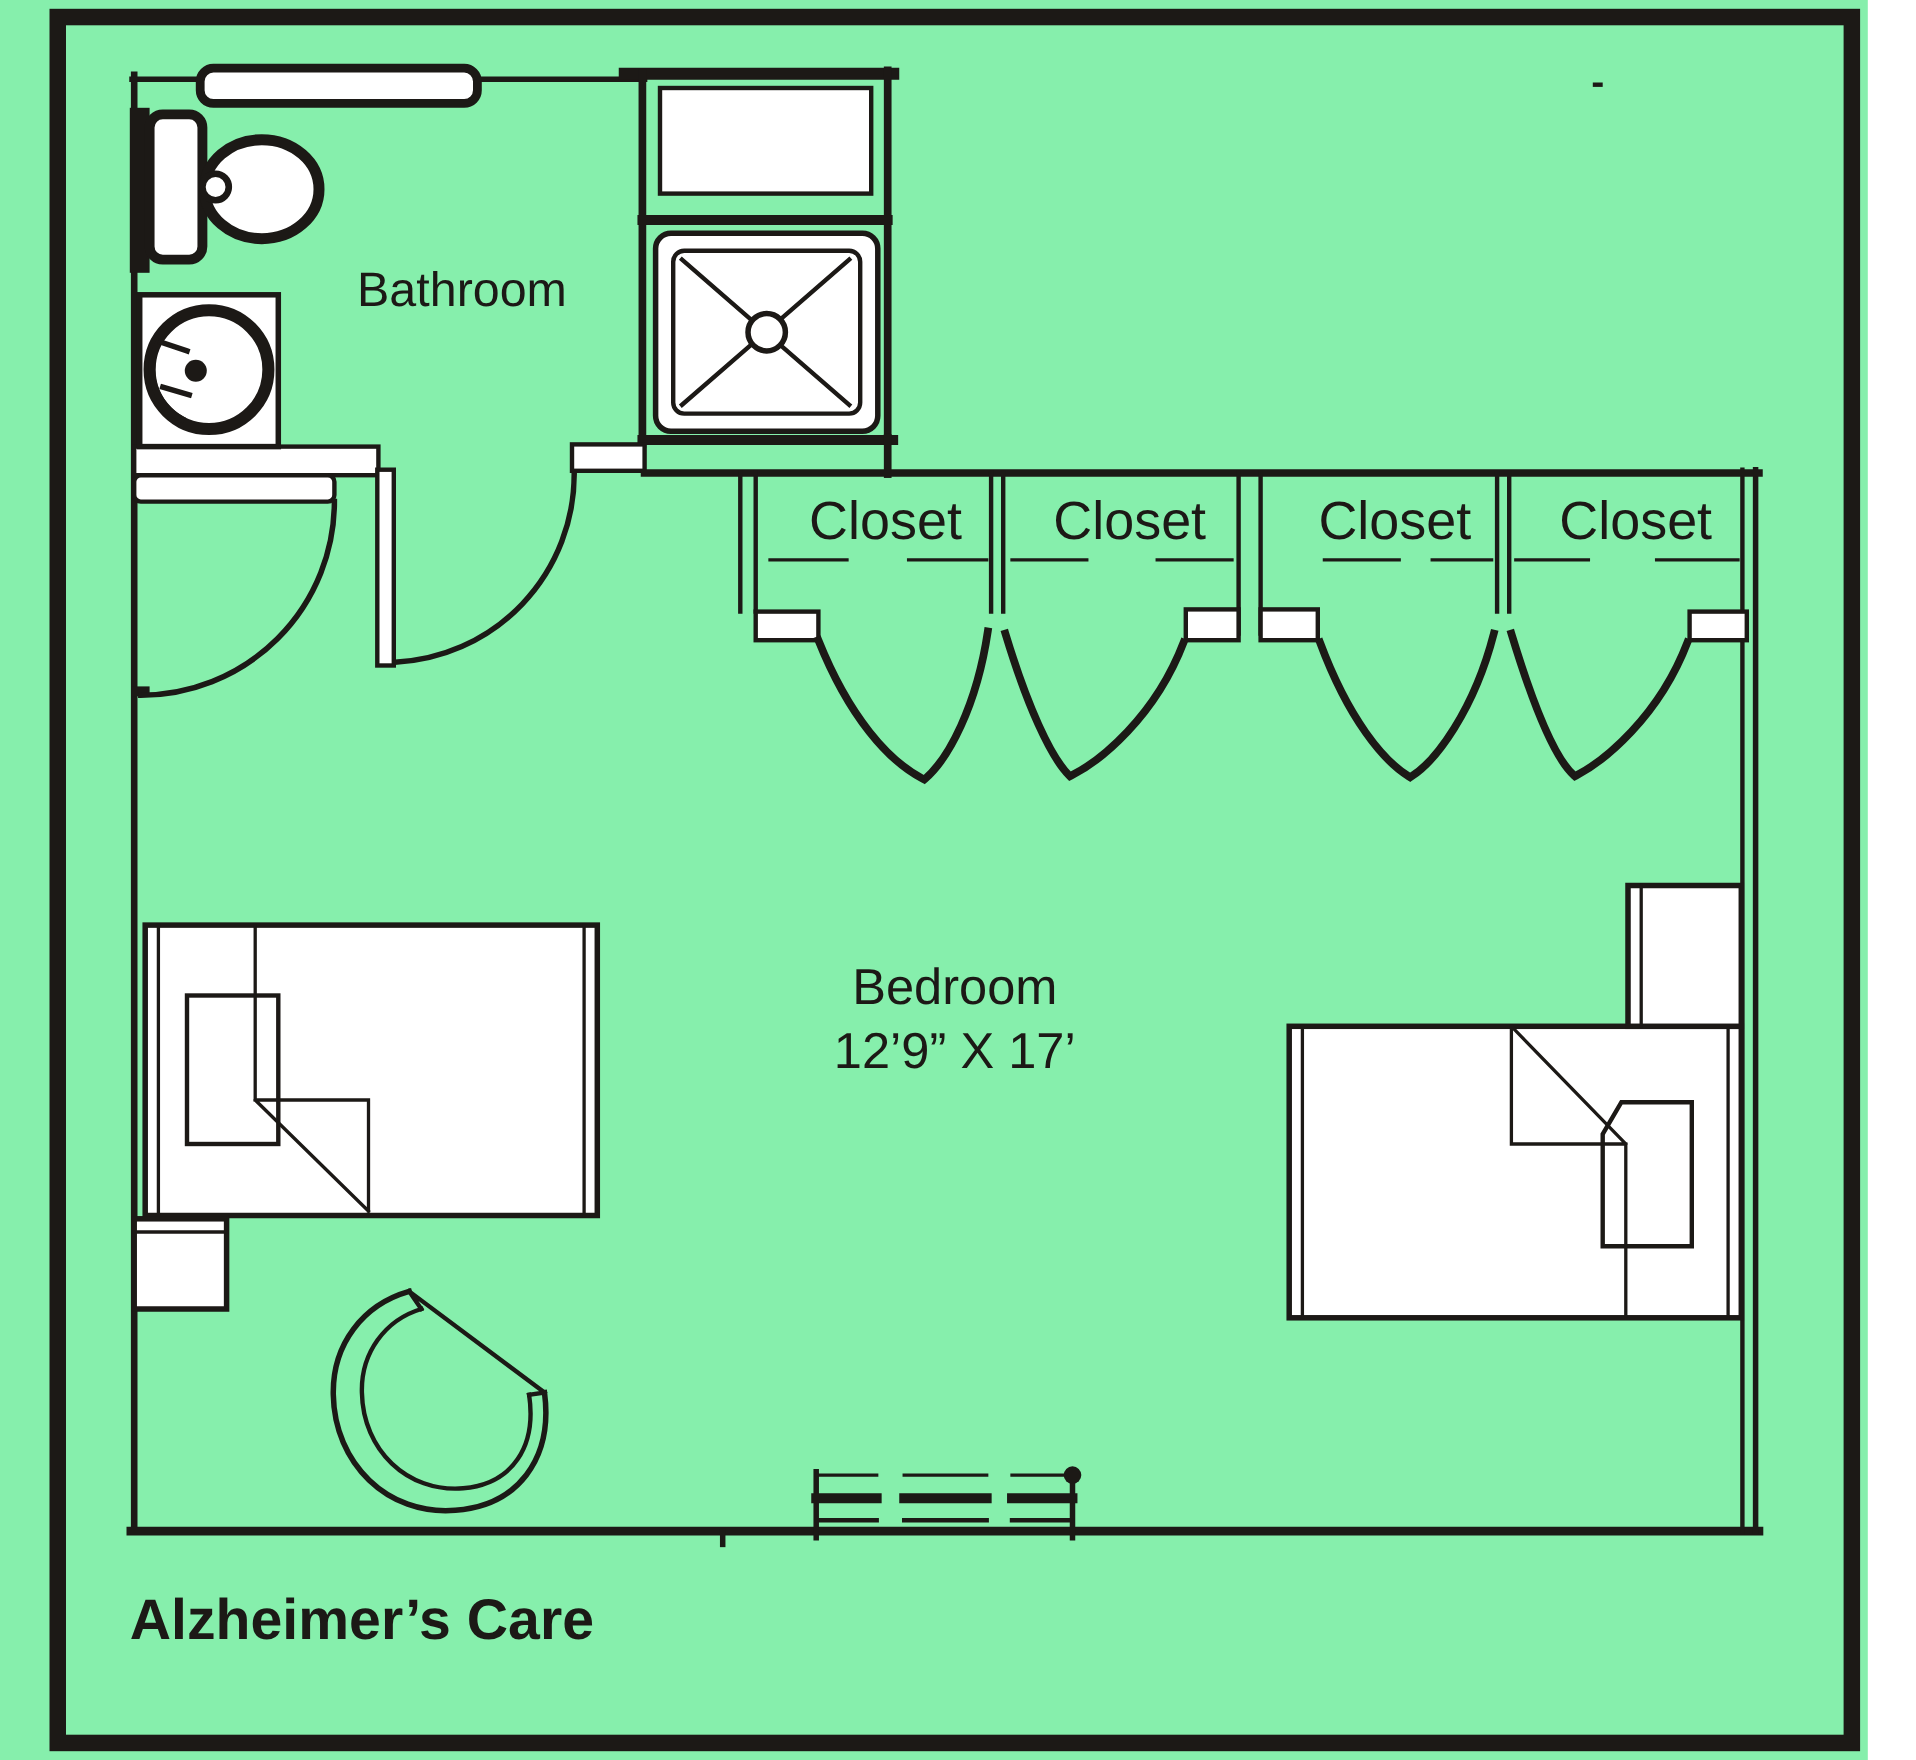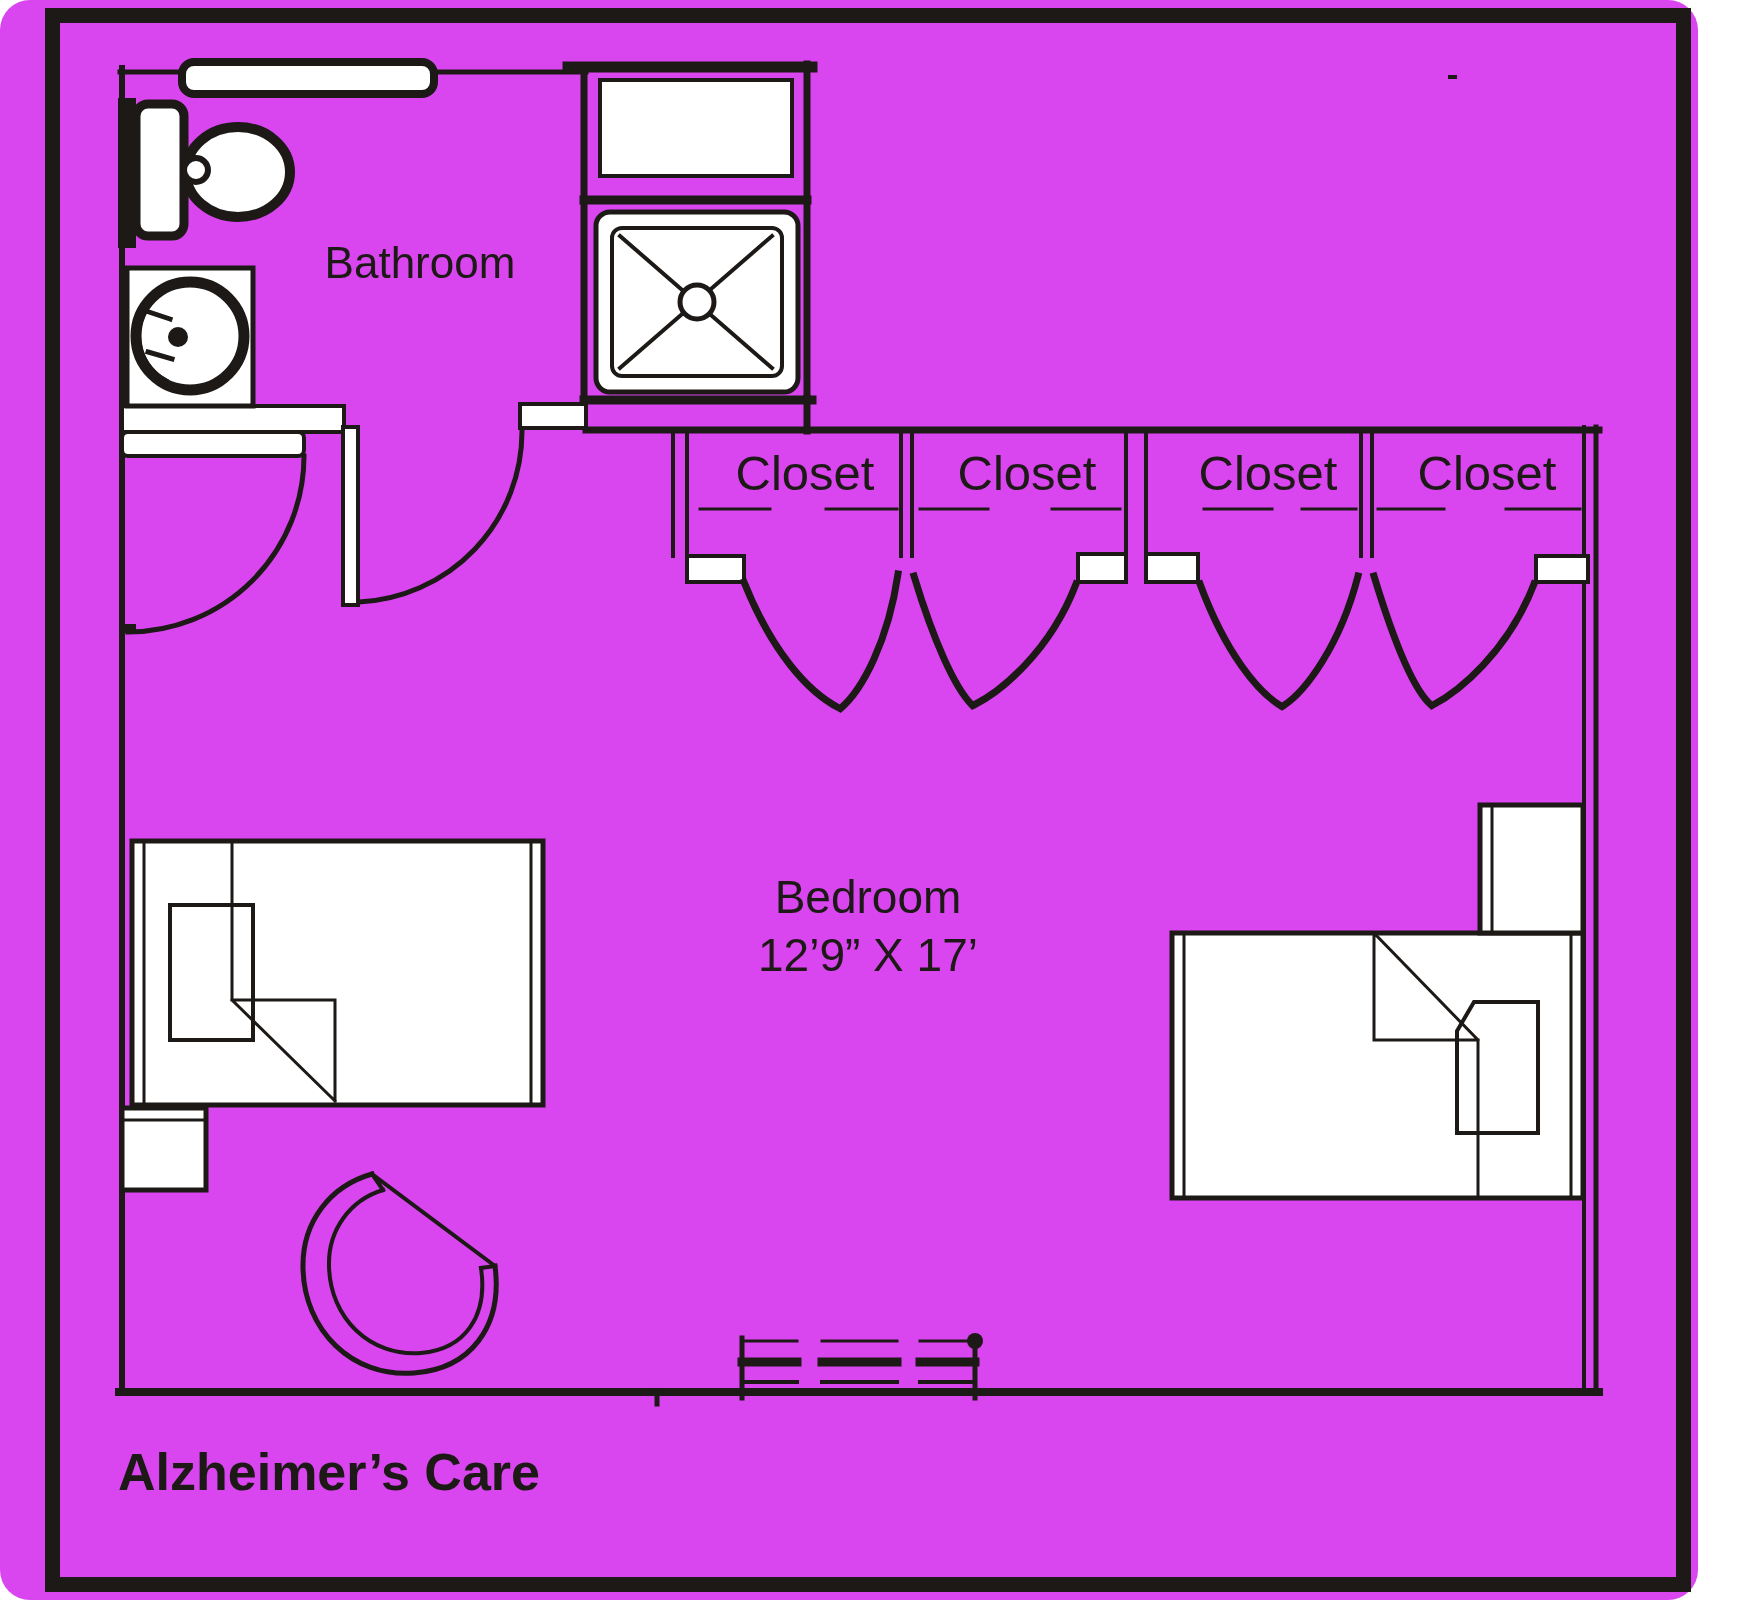--- a/index.html
+++ b/index.html
@@ -1,17 +1,17 @@
 <!DOCTYPE html>
 <html><head>
 <meta charset="utf-8">
 <style>
   html,body{margin:0;padding:0;background:#fff;}
-  #stage{position:relative;width:1698px;height:1600px;background:#d946ef;
-         font-family:"Liberation Sans", sans-serif;border-radius:30px;}
+  #stage{position:relative;width:1698px;height:1600px;background:#86efac;
+         font-family:"Liberation Sans", sans-serif;}
   svg{position:absolute;left:0;top:0;}
   .ink{stroke:#1c1916;fill:none;stroke-linecap:square;}
   .fillw{fill:#ffffff;}
   .solid{fill:#1c1916;stroke:none;}
   text{fill:#1c1916;stroke:none;font-family:"Liberation Sans", sans-serif;}
   .room-lbl{font-size:44px;}
   .closet-lbl{font-size:49px;}
   .bedroom-lbl{font-size:46px;}
   .title-lbl{font-size:52px;font-weight:bold;}
 </style>

